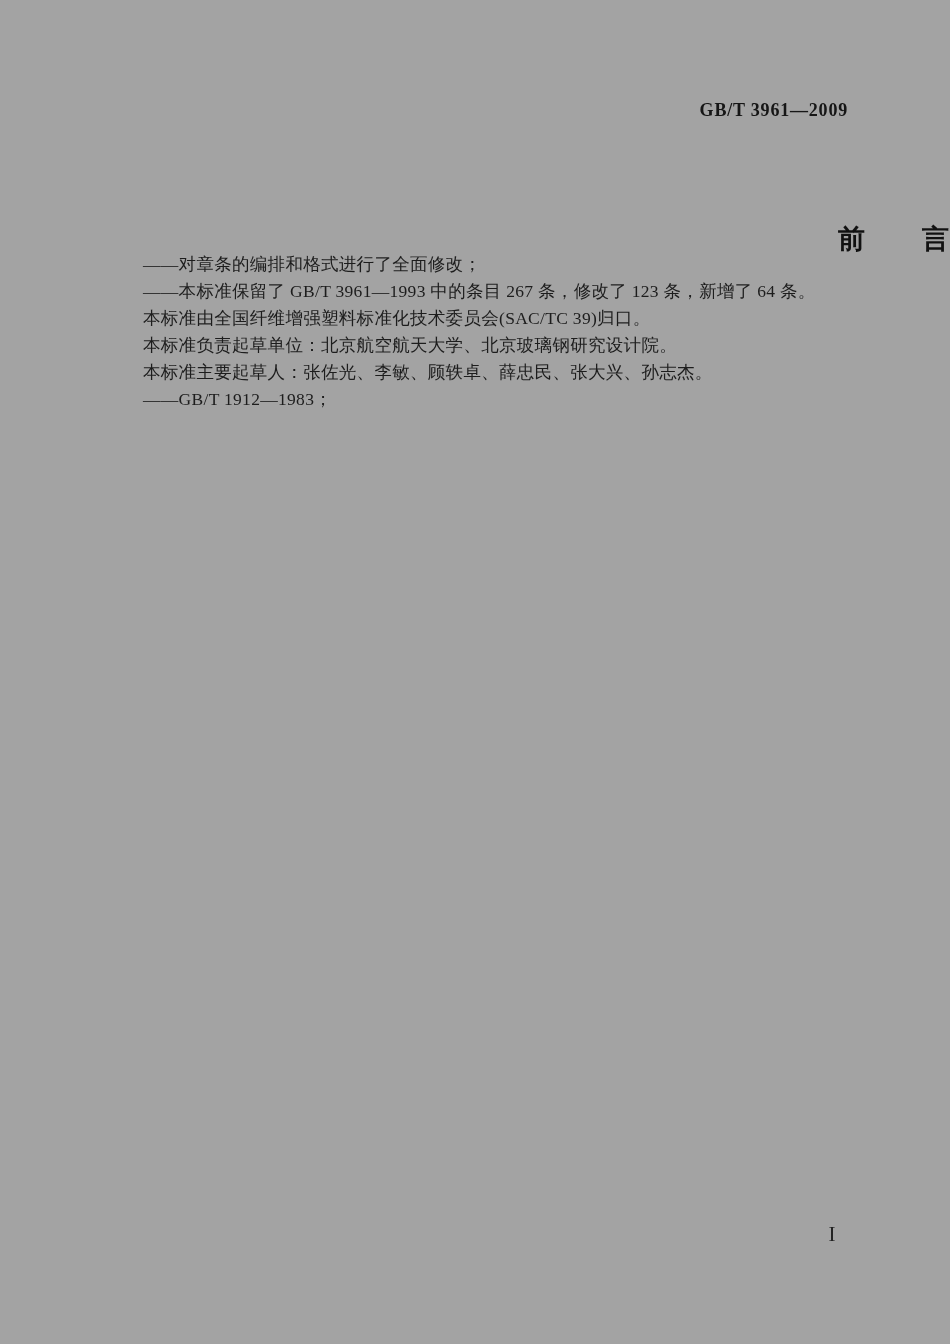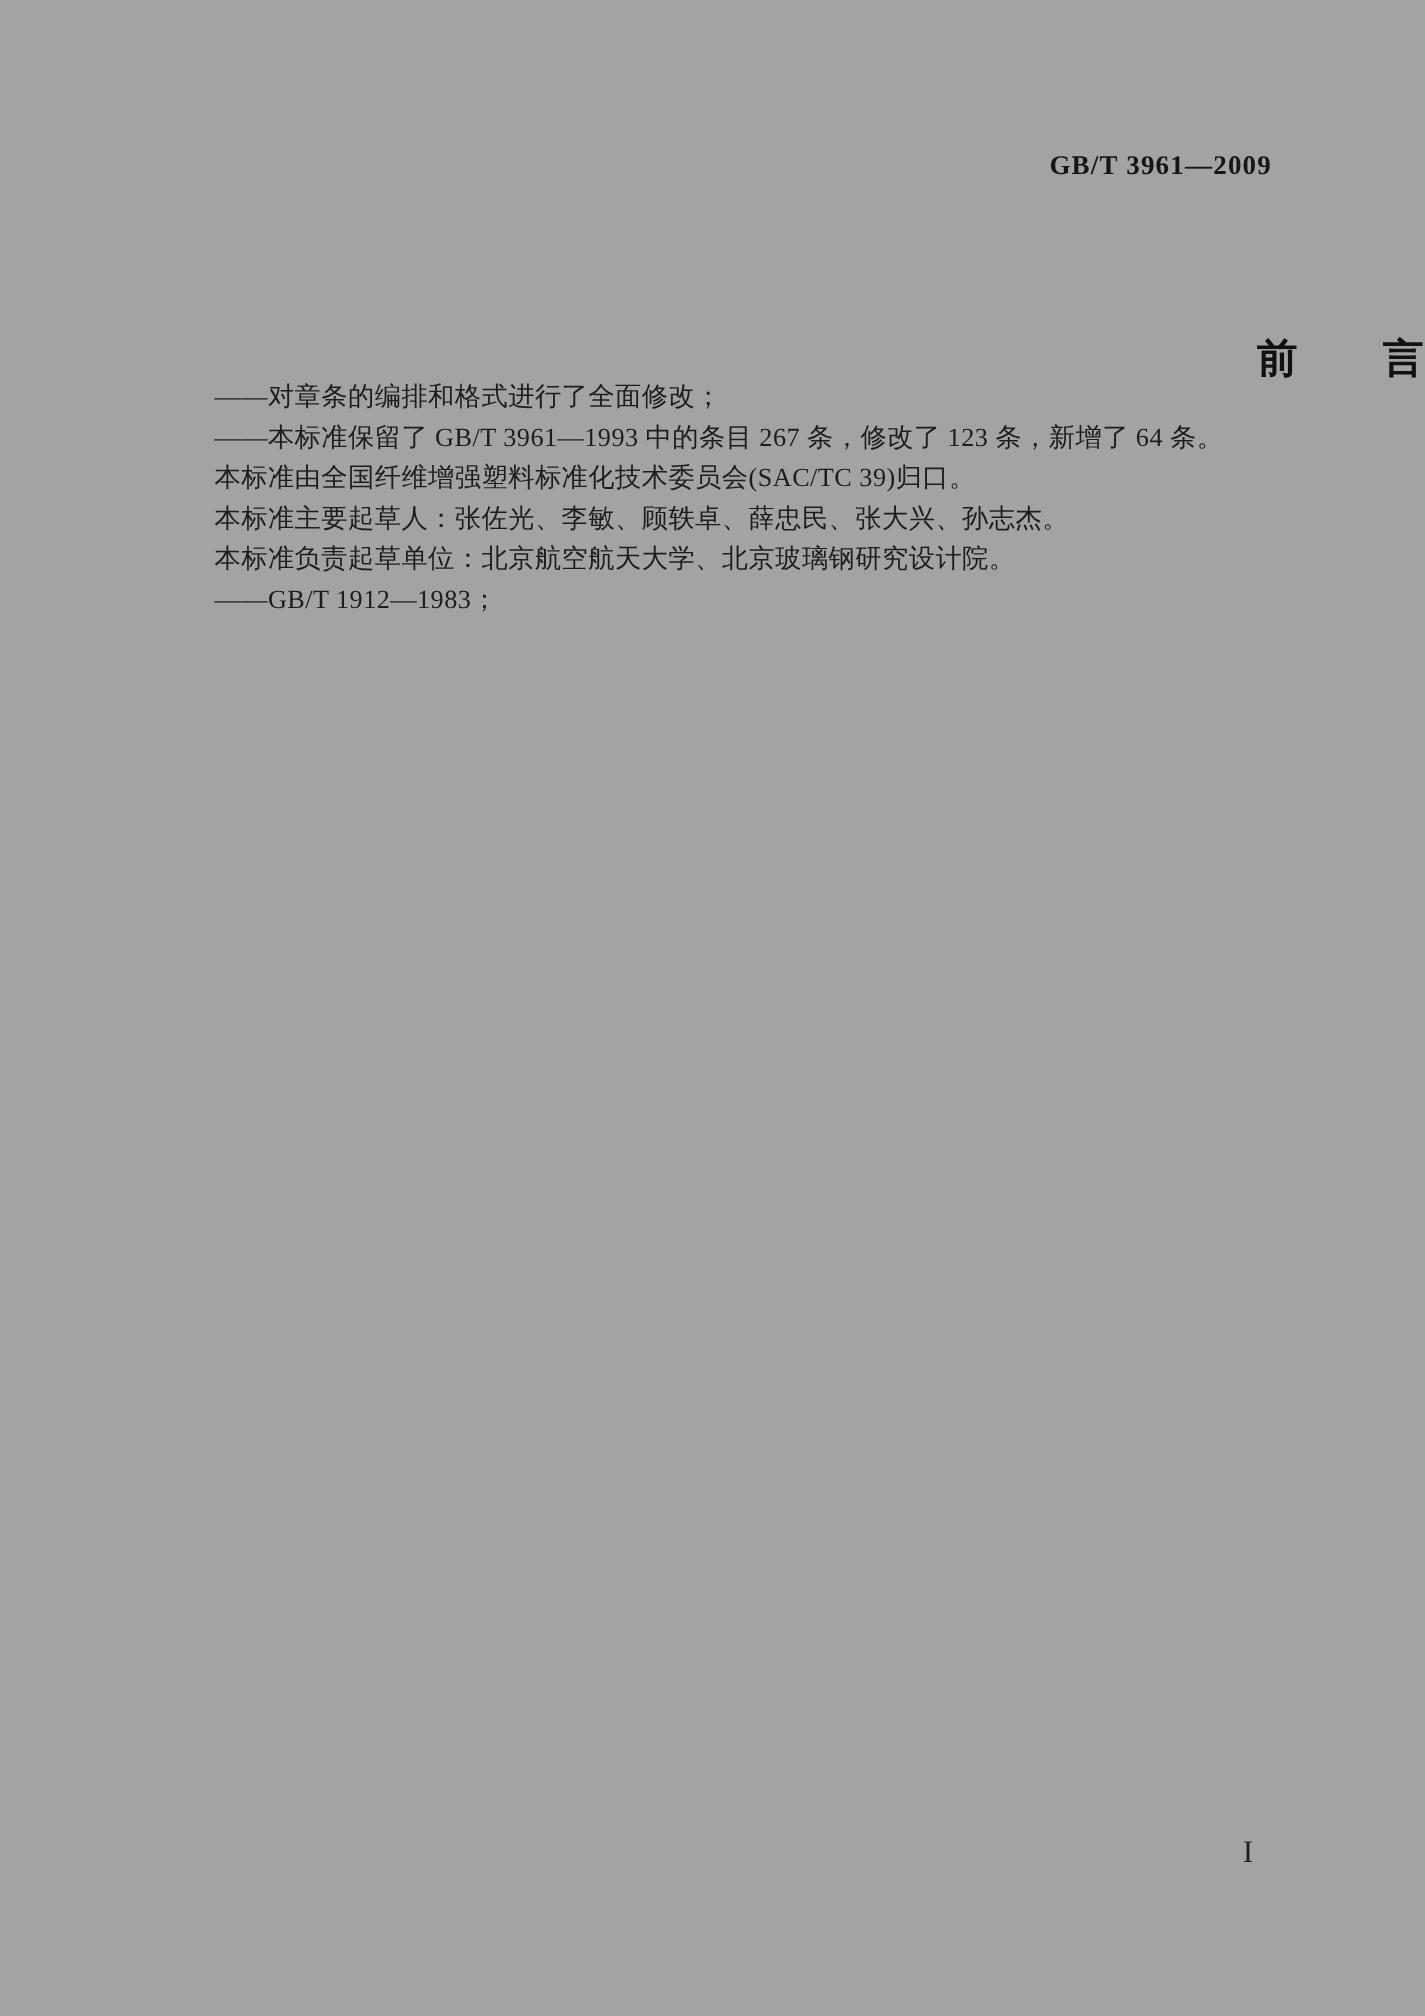--- a/index.html
+++ b/index.html
@@ -70,20 +70,20 @@
 <div class="page">
 
   <div class="header-code">GB/T 3961—2009</div>
 
   <div class="doc-title">前　　言</div>
 
   <div class="foreword-body">
     <p>——对章条的编排和格式进行了全面修改；</p>
     <p>——本标准保留了 GB/T 3961—1993 中的条目 267 条，修改了 123 条，新增了 64 条。</p>
     <p>本标准由全国纤维增强塑料标准化技术委员会(SAC/TC 39)归口。</p>
+    <p>本标准负责起草单位：北京航空航天大学、北京玻璃钢研究设计院。</p>
     <p>本标准主要起草人：张佐光、李敏、顾轶卓、薛忠民、张大兴、孙志杰。</p>
-    <p>本标准负责起草单位：北京航空航天大学、北京玻璃钢研究设计院。</p>
     <p>——GB/T 1912—1983；</p>
   </div>
 
   <div class="page-number">I</div>
 
 </div>
 
 </body></html>

